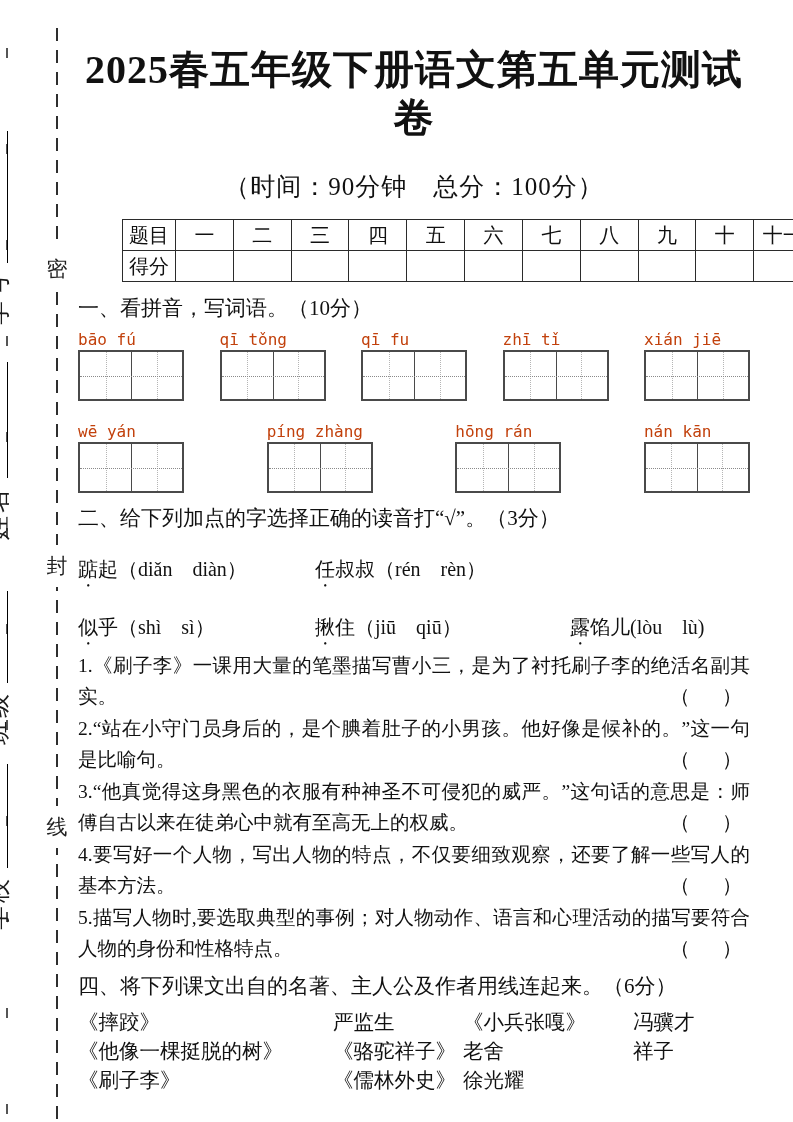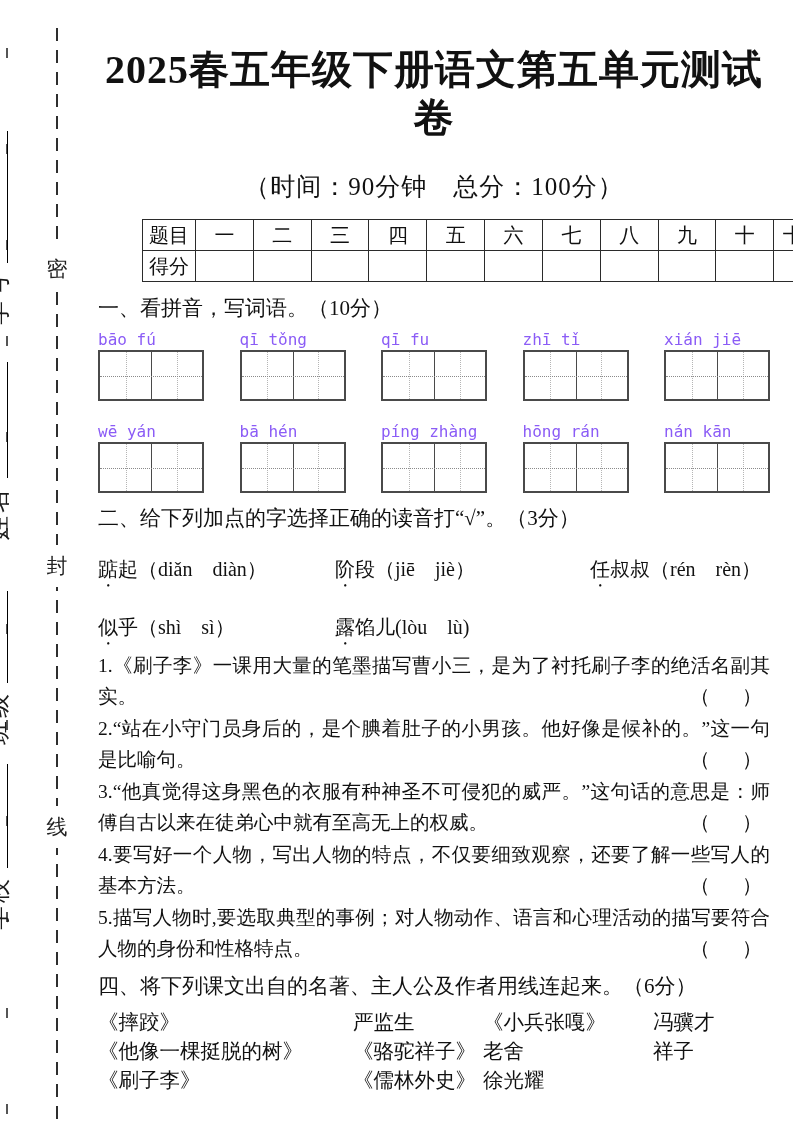--- a/index.html
+++ b/index.html
@@ -29,39 +29,39 @@
     transform-origin:0 100%;transform:rotate(-90deg);
     white-space:nowrap;font-size:24px;color:#1a1a1a;letter-spacing:3px;
   }
   .side-field .fline{
     display:inline-block;border-bottom:1.6px solid #000;
     height:1em;margin-left:8px;vertical-align:-2px;
   }
   .sf-xuehao{top:297px;} .sf-xingming{top:512px;} .sf-banji{top:717px;} .sf-xuexiao{top:902px;}
 
   
-  .main{position:absolute;left:98px;top:0;width:672px;}
+  .main{position:absolute;left:78px;top:0;width:672px;}
   .title{margin-top:46px;text-align:center;font-size:40px;font-weight:bold;letter-spacing:1px;line-height:1.2;}
   .subtitle{margin-top:28px;text-align:center;font-size:25px;letter-spacing:1px;}
 
   table.score{border-collapse:collapse;width:748px;margin-top:16px;table-layout:fixed;margin-left:44px;}
   table.score td{
     border:1px solid #2b2b2b;height:30px;text-align:center;
     font-size:20px;padding:0;
   }
   table.score td.corner{width:52px;}
 
   .sec-heading{font-size:21px;margin-top:12px;line-height:1.35;}
 
   
   .py-row{display:flex;justify-content:space-between;margin-top:7px;width:672px;}
   .py-cell{width:106px;}
   .py-label{
     font-family:"DejaVu Sans Mono","Liberation Mono",monospace;
-    font-size:16px;height:21px;line-height:21px;white-space:pre;color:#8b5cf6;
+    font-size:16px;height:21px;line-height:21px;white-space:pre;color:#c2410c;
   }
   .grid-box{position:relative;height:51px;border:2px solid #4a4a4a;box-sizing:border-box;background:#fff;}
   .grid-box .gmid{position:absolute;top:0;bottom:0;left:50%;width:0;border-left:1.5px solid #4a4a4a;}
   .grid-box .ghor{position:absolute;left:0;right:0;top:50%;height:0;border-top:1px dotted #8a8a8a;}
   .grid-box .gq{position:absolute;top:0;bottom:0;width:0;border-left:1px dotted #b5b5b5;}
   .grid-box .gq1{left:25%;} .grid-box .gq3{left:75%;}
 
   
   .s2-row{display:grid;grid-template-columns:237px 255px 1fr;margin-top:22px;font-size:20px;line-height:28px;}
   .du{
@@ -204,29 +204,20 @@
       <div class="py-cell">
         <div class="py-label">wē yán</div>
         <div class="grid-box">
             <i class="gq gq1"></i>
             <i class="gq gq3"></i>
             <i class="gmid"></i>
             <i class="ghor"></i>
           </div>
       </div>
       <div class="py-cell">
-        <div class="py-label">bā hén</div>
-        <div class="grid-box">
-            <i class="gq gq1"></i>
-            <i class="gq gq3"></i>
-            <i class="gmid"></i>
-            <i class="ghor"></i>
-          </div>
-      </div>
-      <div class="py-cell">
         <div class="py-label">píng zhàng</div>
         <div class="grid-box">
             <i class="gq gq1"></i>
             <i class="gq gq3"></i>
             <i class="gmid"></i>
             <i class="ghor"></i>
           </div>
       </div>
       <div class="py-cell">
         <div class="py-label">hōng rán</div>
@@ -245,25 +236,25 @@
             <i class="gmid"></i>
             <i class="ghor"></i>
           </div>
       </div>
     </div>
 
     <div class="sec-heading" style="margin-top:11px;">二、给下列加点的字选择正确的读音打“√”。（3分）</div>
 
     <div class="s2-row">
       <div><span class="du">踮</span><span>起</span><span class="py-opt">（diǎn　diàn）</span></div>
-      <div><span class="du">阶</span><span>段</span><span class="py-opt">（jiē　jiè）</span></div>
       <div><span class="du">任</span><span>叔叔</span><span class="py-opt">（rén　rèn）</span></div>
     </div>
     <div class="s2-row">
       <div><span class="du">似</span><span>乎</span><span class="py-opt">（shì　sì）</span></div>
+      <div><span class="du">揪</span><span>住</span><span class="py-opt">（jiū　qiū）</span></div>
       <div><span class="du">露</span><span>馅儿</span><span class="py-opt">(lòu　lù)</span></div>
     </div>
 
 
     <div class="judge-item">
       <span>1.《刷子李》一课用大量的笔墨描写曹小三，是为了衬托刷子李的绝活名副其实。</span>
       <span class="bracket">（　）</span>
     </div>
     <div class="judge-item">
       <span>2.“站在小守门员身后的，是个腆着肚子的小男孩。他好像是候补的。”这一句是比喻句。</span>

